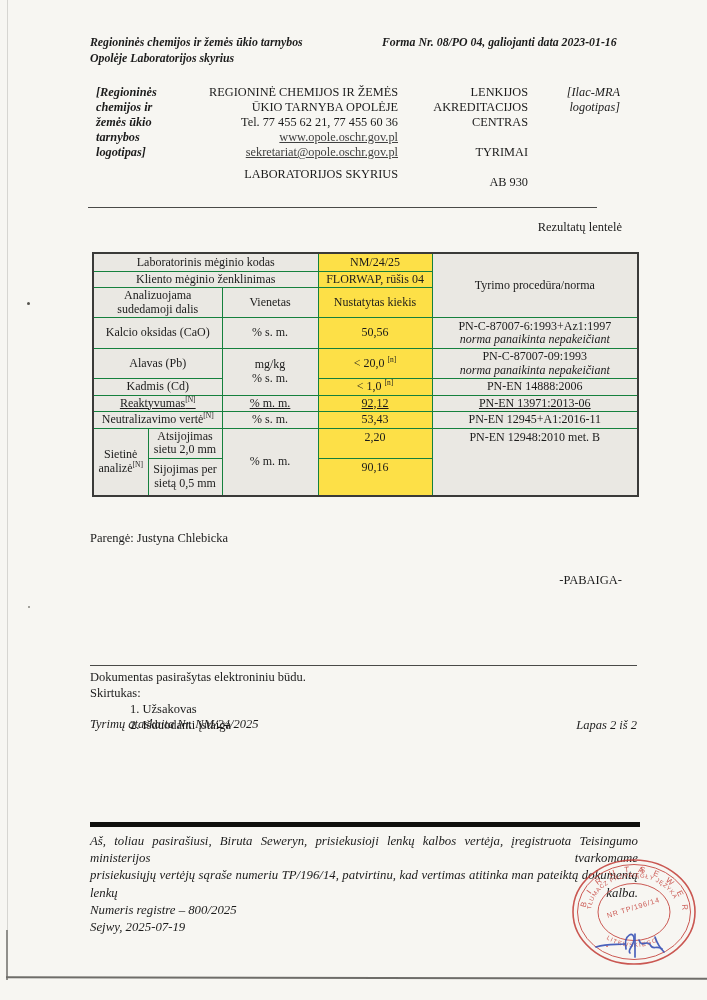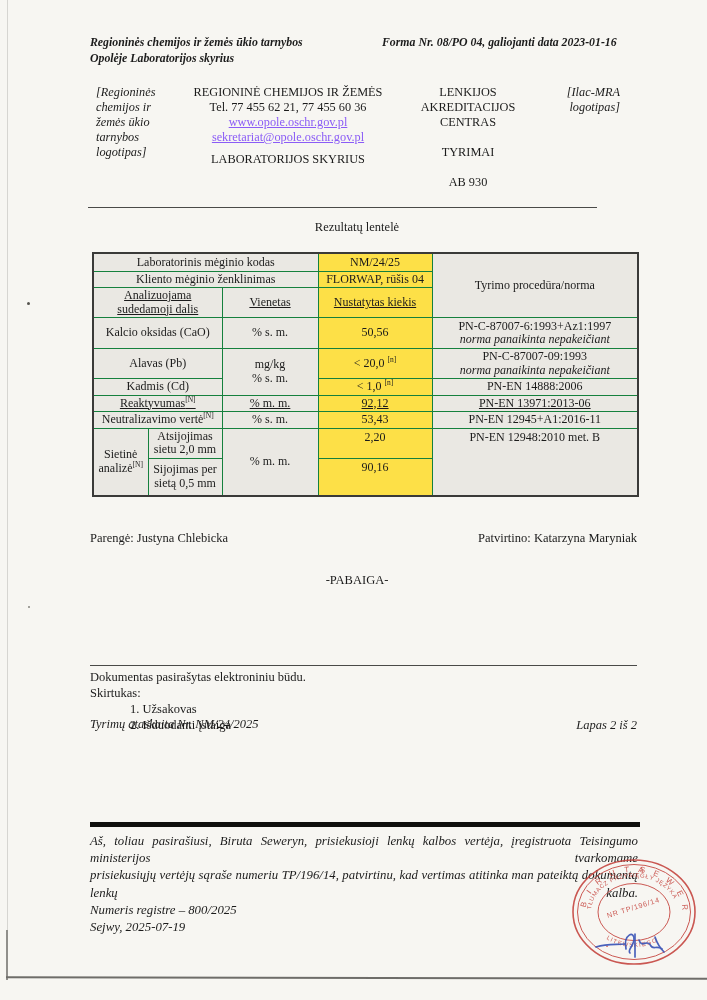--- a/index.html
+++ b/index.html
@@ -8,25 +8,25 @@
     position:relative;
     width:707px;height:1000px;
     margin:0 auto;
     background:#f7f6f2;
     overflow:hidden;
     font-family:"Liberation Serif","DejaVu Serif",serif;
     color:#1b1b1b;
   }
   .abs{position:absolute;}
   .it{font-style:italic;}
-  .ctr{text-align:center;}
+  .ctr{text-align:right;}
   .rt{text-align:right;}
   .small{font-size:11.8px;line-height:16px;}
   .lh{font-size:12.3px;line-height:15px;}
-  .doclink{color:#8b5cf6;}
+  .doclink{color:#404040;}
   .rule{border-top:1.3px solid #4a4a48;height:0;}
   .bodytxt{font-size:12.5px;line-height:16px;}
 
   
   table.results{
     border-collapse:collapse;
     table-layout:fixed;
     border:2px solid #3a3a38;
     font-size:12px;
     line-height:13.5px;
@@ -57,30 +57,31 @@
 
   <div class="abs" style="left:7px;top:0;width:1px;height:980px;background:#d6d5d1;"></div>
   <div class="abs" style="left:6px;top:930px;width:2px;height:50px;background:#908f8b;"></div>
 
   <div class="abs it small" style="left:90px;top:34px;width:290px;font-weight:bold;">
     <div>Regioninės chemijos ir žemės ūkio tarnybos</div>
     <div>Opolėje Laboratorijos skyrius</div>
   </div>
   <div class="abs it small" style="left:382px;top:34px;width:250px;font-weight:bold;">Forma Nr. 08/PO 04, galiojanti data 2023-01-16</div>
 
-  <div class="abs it lh" style="left:96px;top:85px;width:88px;">
+  <div class="abs it lh" style="left:96px;top:85px;width:88px;font-weight:bold;">
     <div>[Regioninės</div>
     <div>chemijos ir</div>
     <div>žemės ūkio</div>
     <div>tarnybos</div>
     <div>logotipas]</div>
   </div>
 
   <div class="abs ctr lh" style="left:178px;top:85px;width:220px;">
     <div>REGIONINĖ CHEMIJOS IR ŽEMĖS</div>
+    <div>ŪKIO TARNYBA OPOLĖJE</div>
     <div>Tel. 77 455 62 21, 77 455 60 36</div>
     <div><a href="#" class="doclink">www.opole.oschr.gov.pl</a></div>
     <div><a href="#" class="doclink">sekretariat@opole.oschr.gov.pl</a></div>
     <div style="margin-top:7px;">LABORATORIJOS SKYRIUS</div>
   </div>
 
   <div class="abs ctr lh" style="left:408px;top:85px;width:120px;">
     <div>LENKIJOS</div>
     <div>AKREDITACIJOS</div>
     <div>CENTRAS</div>
@@ -108,21 +109,21 @@
     <tbody>
         <tr style="height:18px;">
       <td colspan="3">Laboratorinis mėginio kodas</td>
       <td class="white">NM/24/25</td>
       <td rowspan="3">Tyrimo procedūra/norma</td>
     </tr>
     <tr style="height:16px;">
       <td colspan="3">Kliento mėginio ženklinimas</td>
       <td class="white">FLORWAP, rūšis 04</td>
     </tr>
-    <tr style="height:26px;text-decoration:underline;">
+    <tr style="height:26px;">
       <td colspan="2">Analizuojama sudedamoji dalis</td>
       <td>Vienetas</td>
       <td class="white">Nustatytas kiekis</td>
     </tr>
     <tr style="height:31px;">
       <td colspan="2">Kalcio oksidas (CaO)</td>
       <td>% s. m.</td>
       <td class="white">50,56</td>
       <td>
         <div>PN-C-87007-6:1993+Az1:1997</div>
@@ -179,21 +180,20 @@
       <td rowspan="2" class="vtop">PN-EN 12948:2010 met. B</td>
     </tr>
     <tr style="height:38px;">
       <td>Sijojimas per sietą 0,5 mm</td>
       <td class="white vtop">90,16</td>
     </tr>
   </tbody>
     </table>
 
   <div class="abs bodytxt" style="left:90px;top:530px;width:260px;">Parengė: Justyna Chlebicka</div>
-  <div class="abs bodytxt rt" style="left:400px;top:530px;width:237px;">Patvirtino: Katarzyna Maryniak</div>
   <div class="abs bodytxt ctr" style="left:92px;top:572px;width:530px;">-PABAIGA-</div>
 
   <div class="abs speck" style="left:27px;top:302px;width:3px;height:3px;"></div>
   <div class="abs speck" style="left:28px;top:606px;width:2px;height:2px;opacity:.7;"></div>
 
   <div class="abs rule" style="left:90px;top:665px;width:547px;"></div>
   <div class="abs bodytxt" style="left:90px;top:669px;width:400px;">Dokumentas pasirašytas elektroniniu būdu.</div>
   <div class="abs bodytxt" style="left:90px;top:685px;width:200px;">Skirtukas:</div>
   <div class="abs bodytxt" style="left:130px;top:701px;width:250px;">1. Užsakovas</div>
   <div class="abs bodytxt" style="left:130px;top:717px;width:250px;">2. Išduodanti įstaiga</div>

